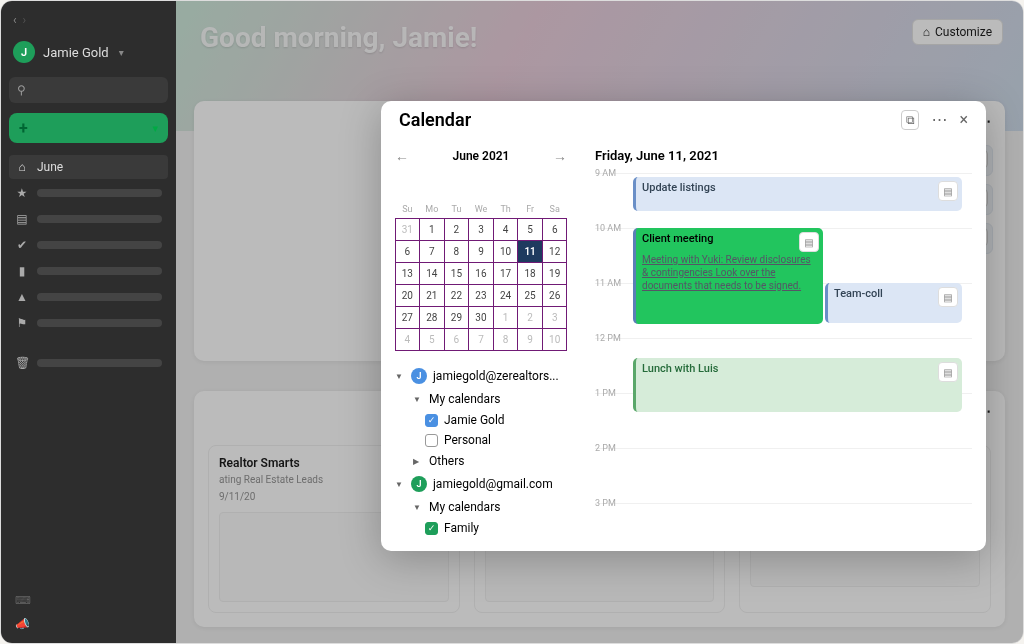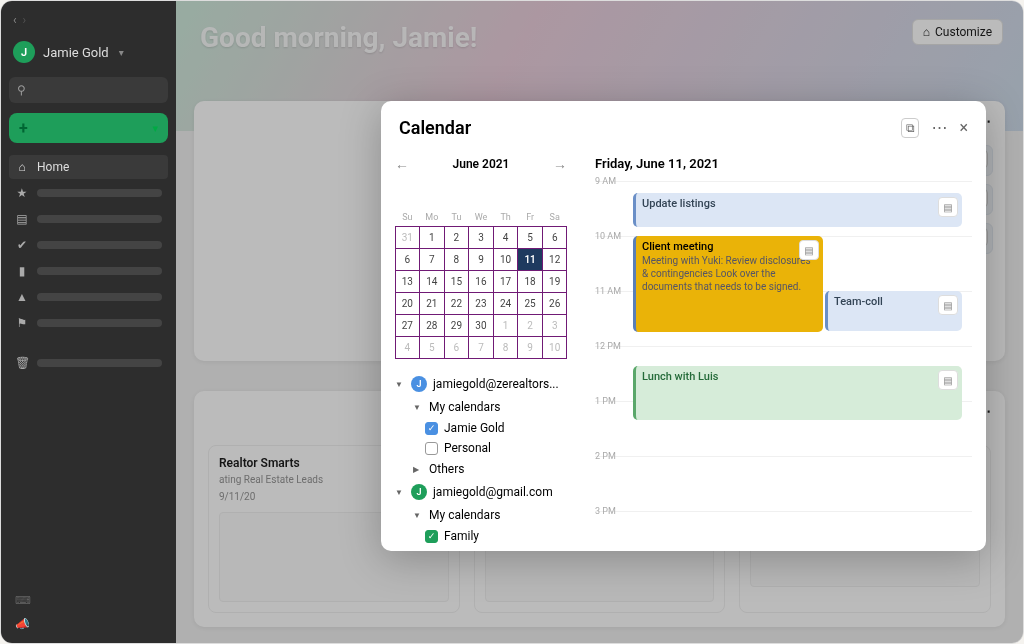--- a/index.html
+++ b/index.html
@@ -36,21 +36,21 @@
   .pill { flex: 1; background: #eef3f8; border-radius: 6px; padding: 8px 10px; font-size: 11px; color: #345; border: 1px solid #e0e8f0; position: relative; }
   .pill .corner { position: absolute; right: 4px; top: 4px; width: 18px; height: 18px; border: 1px solid #ccc; border-radius: 4px; background: #fff; display: flex; align-items: center; justify-content: center; font-size: 10px; color: #888; }
   .cards-row { display: flex; gap: 14px; padding: 14px; }
   .doc-card { flex: 1; border: 1px solid #eee; border-radius: 8px; padding: 10px; font-size: 12px; }
   .doc-card .title { font-weight: 600; margin-bottom: 4px; }
   .doc-card .sub { color: #888; font-size: 10px; }
   .doc-card .thumb { height: 90px; background: #fafafa; border: 1px solid #eee; margin-top: 10px; border-radius: 4px; }
   .overlay { position: absolute; inset: 0; background: rgba(60,60,60,0.35); }
   
   .modal { position: absolute; left: 205px; top: 100px; width: 605px; height: 450px; background: #fff; border-radius: 10px; box-shadow: 0 8px 40px rgba(0,0,0,0.25); display: flex; flex-direction: column; overflow: hidden; }
-  .modal-hdr { display: flex; align-items: center; justify-content: space-between; padding: 16px 18px 6px; }
+  .modal-hdr { display: flex; align-items: center; justify-content: space-between; padding: 8px 18px 6px; }
   .modal-hdr h2 { font-size: 18px; font-weight: 600; }
   .modal-hdr .actions { display: flex; gap: 12px; align-items: center; color: #666; }
   .modal-body { display: flex; flex: 1; overflow: hidden; }
   
   .mini { width: 200px; padding: 4px 14px 10px; font-size: 11px; }
   .mini-hdr { display: flex; align-items: center; justify-content: space-between; padding: 8px 0; font-weight: 600; font-size: 12px; }
   .mini-hdr .arrow { color: #888; cursor: pointer; font-size: 14px; }
   .mini-grid { display: grid; grid-template-columns: repeat(7, 1fr); gap: 0; }
   .mini-grid .dow { text-align: center; color: #aaa; font-size: 9px; padding: 4px 0; margin-top: 28px; }
   .mini-grid .day { text-align: center; padding: 5px 0; border: 1px solid #701a75; margin: -0.5px; font-size: 10px; color: #444; cursor: pointer; }
@@ -68,24 +68,24 @@
   .cb.checked.blue { background: #4a90e2; border-color: #4a90e2; }
   .cb.checked.green { background: #1e9e5a; border-color: #1e9e5a; }
   
   .dayview { flex: 1; padding: 4px 14px 10px; font-size: 11px; overflow: hidden; position: relative; }
   .dayview h3 { font-size: 13px; font-weight: 600; padding: 8px 0 10px; }
   .timeline { position: relative; height: 360px; }
   .hour { position: absolute; left: 0; right: 0; height: 55px; border-top: 1px solid #f0f0f0; }
   .hour-label { position: absolute; left: 0; top: -6px; font-size: 9px; color: #aaa; }
   .event { position: absolute; left: 38px; border-radius: 5px; padding: 4px 6px; font-size: 11px; overflow: hidden; }
   .event .etitle { font-weight: 500; }
-  .event .edesc { font-size: 10px; color: #556; margin-top: 1px; line-height: 1.3; }
+  .event .edesc { font-size: 10px; color: #556; margin-top: 8px; line-height: 1.3; text-decoration: underline; }
   .event .eaction { position: absolute; right: 4px; top: 4px; width: 20px; height: 20px; background: #fff; border: 1px solid #ddd; border-radius: 4px; display: flex; align-items: center; justify-content: center; font-size: 10px; color: #888; }
   .ev-blue { background: #dce6f5; border-left: 3px solid #6a8fc7; color: #345; }
-  .ev-blue2 { background: #eab308; border-left: 3px solid #5a7fb7; }
+  .ev-blue2 { background: #22c55e; border-left: 3px solid #5a7fb7; }
   .ev-green { background: #d6ecd9; border-left: 3px solid #5aa76a; color: #2a5; }
   .ev-green .etitle { color: #256b3a; }
 </style>
 </head>
 <body>
 
 <div class="app">
 
   <div class="sidebar">
     <div class="side-nav-arrows">
@@ -99,21 +99,21 @@
     </div>
     <div class="search-box">
       <span style="font-size:12px;">⚲</span>
     </div>
     <div class="add-btn">
       <span class="plus">+</span>
       <span class="dd">▾</span>
     </div>
     <div class="nav-item active">
       <span class="nav-icon">⌂</span>
-      <span>Home</span>
+      <span>June</span>
     </div>
     <div class="nav-item">
         <span class="nav-icon">★</span>
         <span class="ph"></span>
       </div>
     <div class="nav-item">
         <span class="nav-icon">▤</span>
         <span class="ph"></span>
       </div>
     <div class="nav-item">
@@ -338,21 +338,21 @@
               </div>
               <div class="hour" style="top: 220px;">
                 <div class="hour-label">1 PM</div>
               </div>
               <div class="hour" style="top: 275px;">
                 <div class="hour-label">2 PM</div>
               </div>
               <div class="hour" style="top: 330px;">
                 <div class="hour-label">3 PM</div>
               </div>
-              <div class="event ev-blue" style="top: 12px; height: 34px; left: 38px; right: 10px;">
+              <div class="event ev-blue" style="top: 4px; height: 34px; left: 38px; right: 10px;">
                 <div class="etitle">Update listings</div>
                 <div class="eaction">▤</div>
               </div>
               <div class="event ev-blue2" style="top: 55px; height: 96px; left: 38px; width: 190px;">
                 <div class="etitle">Client meeting</div>
                 <div class="edesc">Meeting with Yuki: Review disclosures &amp; contingencies Look over the documents that needs to be signed.</div>
                 <div class="eaction">▤</div>
               </div>
               <div class="event ev-blue" style="top: 110px; height: 40px; left: 230px; right: 10px;">
                 <div class="etitle">Team-coll</div>

